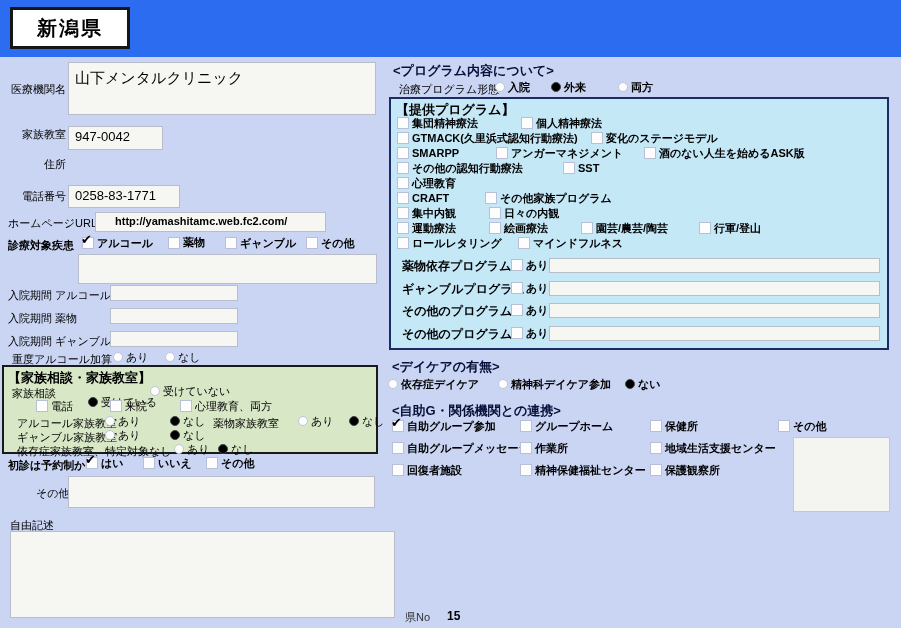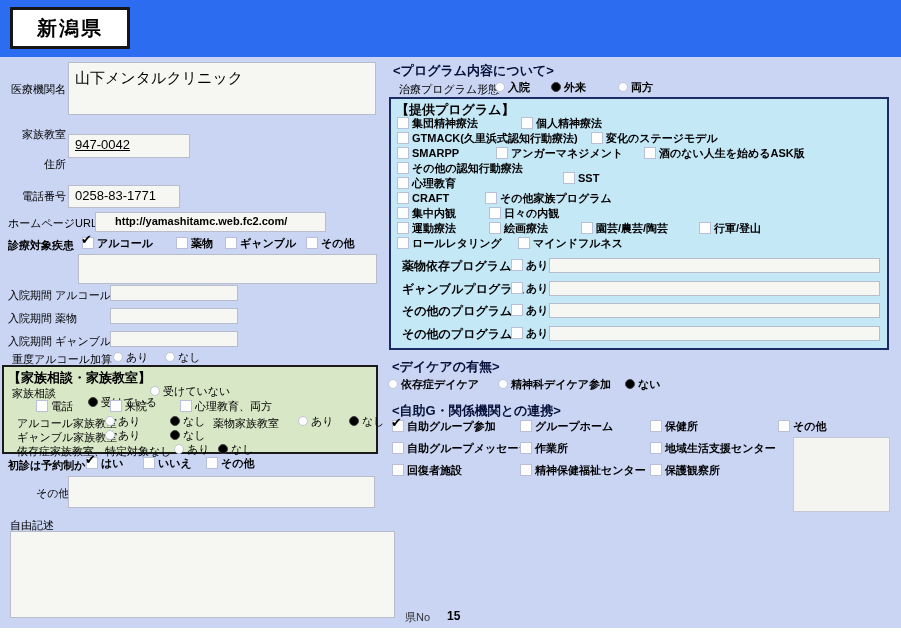--- a/index.html
+++ b/index.html
@@ -39,36 +39,36 @@
 <div class="screen">
 
   <div class="header">
     <div class="preftitle">新潟県</div>
   </div>
 
   <div class="lbl rlbl" style="left:8px;top:83px;width:58px;">医療機関名</div>
   <div class="field" style="left:68px;top:62px;width:308px;height:53px;font-size:15px;padding-top:6px;">山下メンタルクリニック</div>
 
   <div class="lbl rlbl" style="left:8px;top:128px;width:58px;">家族教室</div>
-  <div class="field" style="left:68px;top:134px;width:122px;height:24px;text-decoration:underline;">947-0042</div>
+  <div class="field" style="left:68px;top:126px;width:95px;height:24px;">947-0042</div>
 
   <div class="lbl rlbl" style="left:8px;top:158px;width:58px;">住所</div>
 
   <div class="lbl rlbl" style="left:8px;top:190px;width:58px;">電話番号</div>
   <div class="field" style="left:68px;top:185px;width:112px;height:23px;">0258-83-1771</div>
 
   <div class="lbl" style="left:8px;top:217px;">ホームページURL</div>
   <div class="field" style="left:95px;top:212px;width:231px;height:20px;font-size:11px;font-weight:bold;padding-left:19px;">http://yamashitamc.web.fc2.com/</div>
 
   <div class="lbl b" style="left:8px;top:239px;">診療対象疾患</div>
   <div class="item" style="left:82px;top:237px;">
     <span class="cb on"></span>
     <span>アルコール</span>
   </div>
-  <div class="item" style="left:176px;top:237px;">
+  <div class="item" style="left:168px;top:237px;font-family:Liberation Mono, monospace;">
     <span class="cb"></span>
     <span>薬物</span>
   </div>
   <div class="item" style="left:225px;top:237px;">
     <span class="cb"></span>
     <span>ギャンブル</span>
   </div>
   <div class="item" style="left:306px;top:237px;">
     <span class="cb"></span>
     <span>その他</span>
@@ -225,21 +225,21 @@
           <span>アンガーマネジメント</span>
         </div>
       <div class="item" style="left:253px;top:48px;text-align:right;">
           <span class="cb"></span>
           <span>酒のない人生を始めるASK版</span>
         </div>
       <div class="item" style="left:6px;top:63px;">
           <span class="cb"></span>
           <span>その他の認知行動療法</span>
         </div>
-      <div class="item" style="left:172px;top:73px;">
+      <div class="item" style="left:172px;top:63px;">
           <span class="cb"></span>
           <span>SST</span>
         </div>
       <div class="item" style="left:6px;top:78px;">
           <span class="cb"></span>
           <span>心理教育</span>
         </div>
       <div class="item" style="left:6px;top:93px;">
           <span class="cb"></span>
           <span>CRAFT</span>

